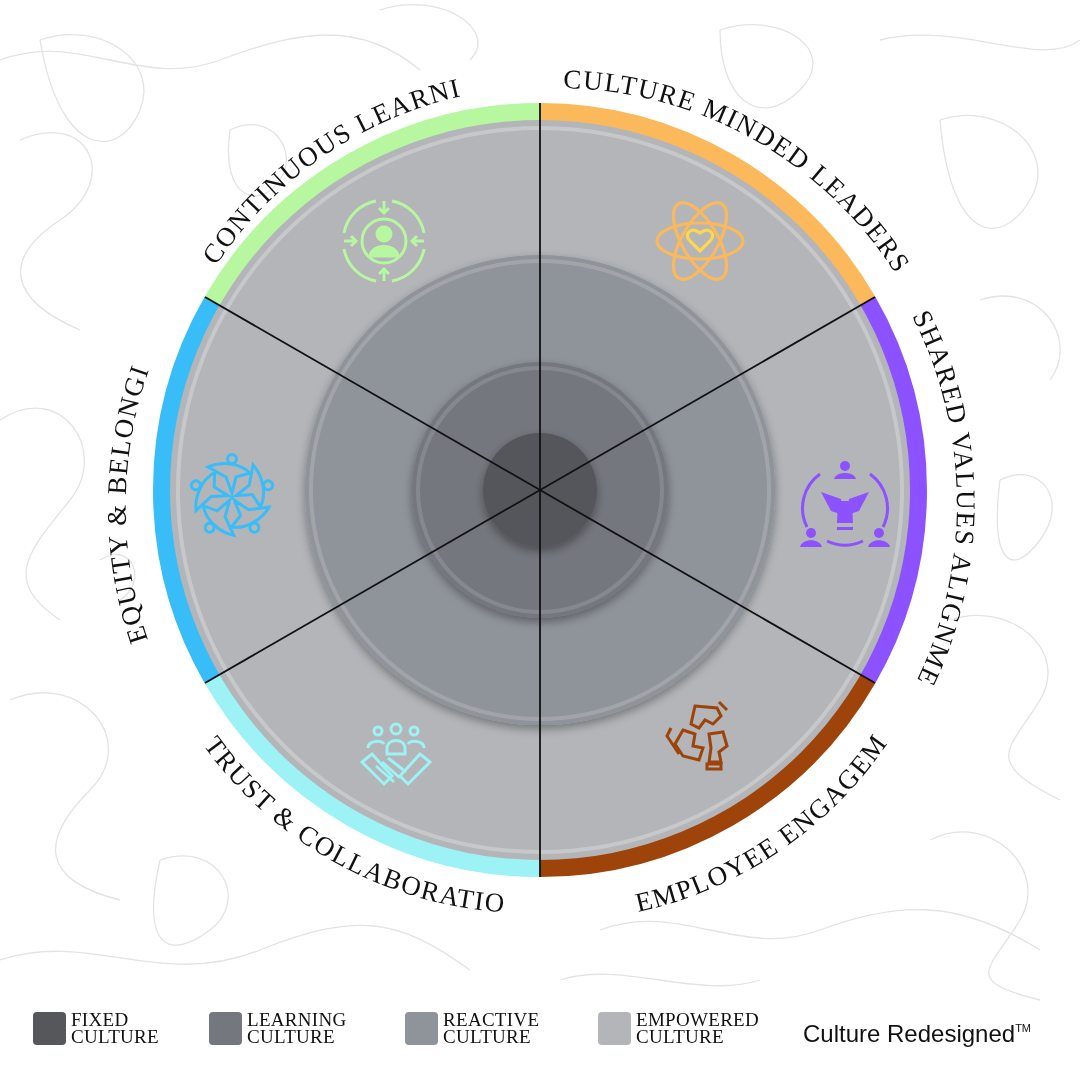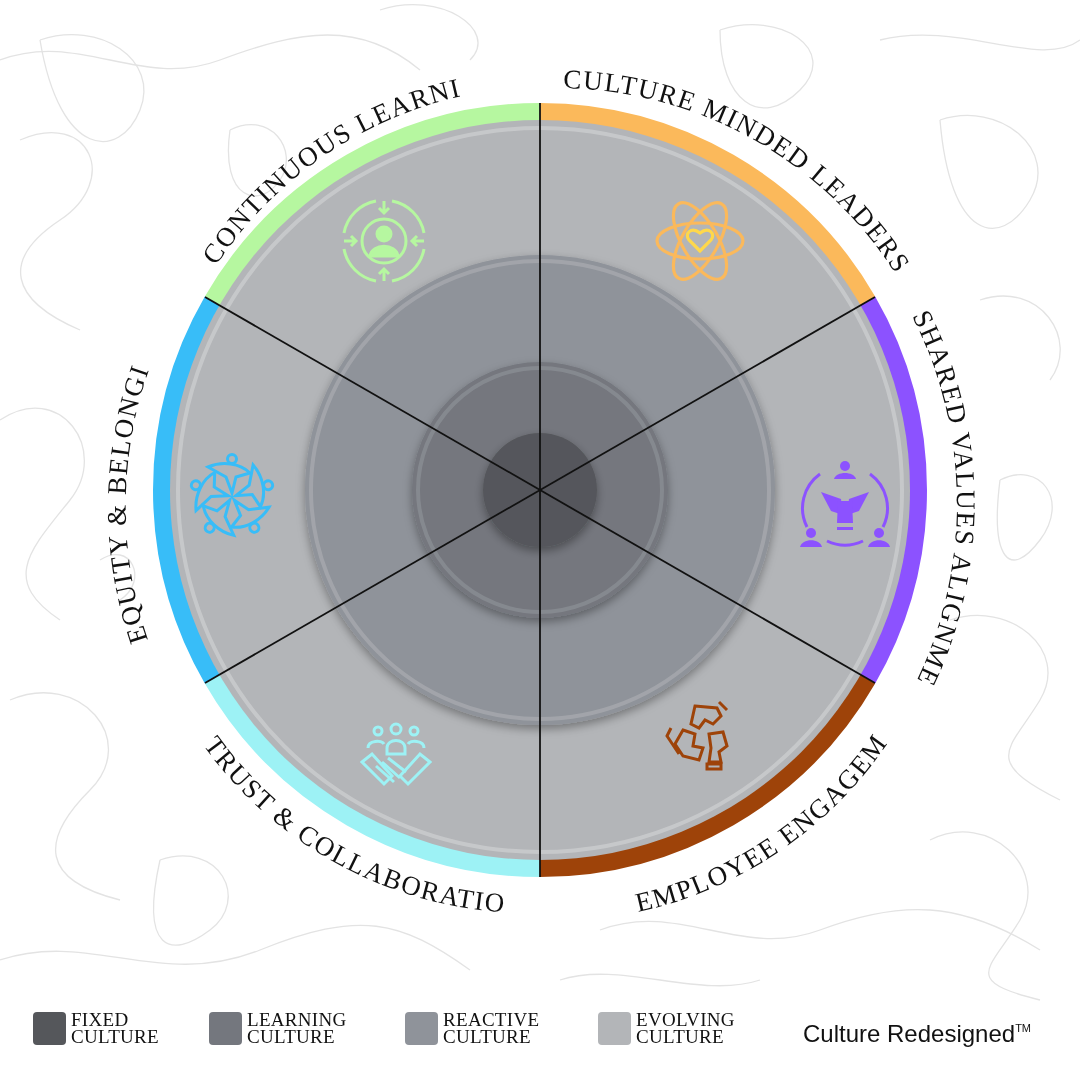--- a/index.html
+++ b/index.html
@@ -184,21 +184,21 @@
   <div class="legend-item" style="left:405px">
     <div class="swatch" style="background:#8f939a"></div>
     <div class="legend-label">
       <span>REACTIVE</span>
       <span>CULTURE</span>
     </div>
   </div>
   <div class="legend-item" style="left:598px">
     <div class="swatch" style="background:#b3b5b8"></div>
     <div class="legend-label">
-      <span>EVOLVING</span>
+      <span>EMPOWERED</span>
       <span>CULTURE</span>
     </div>
   </div>
 </div>
 
 <div class="brand">
   <span>Culture Redesigned</span><sup>TM</sup>
 </div>
 
 </body></html>

